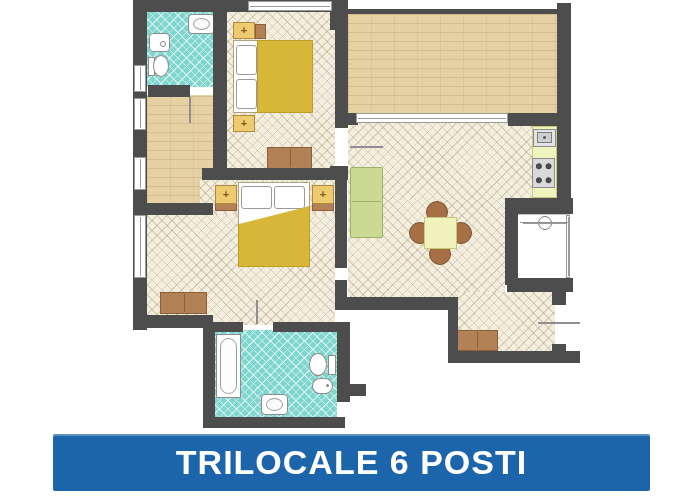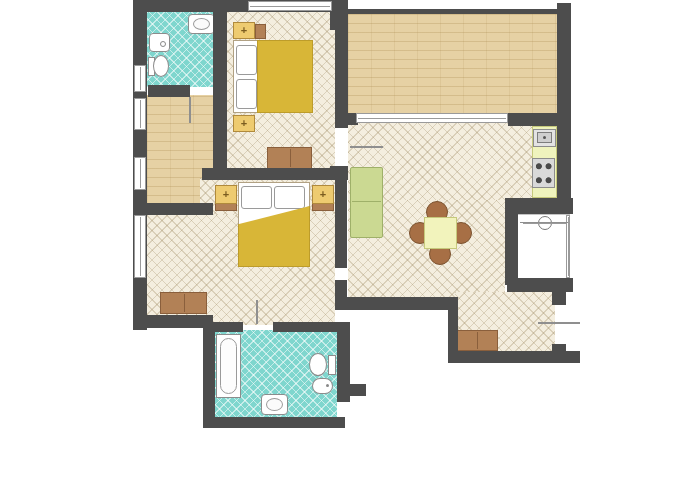--- a/index.html
+++ b/index.html
@@ -159,13 +159,16 @@
       <div class="abs win win-v" style="left: 134px; top: 157px; width: 12px; height: 33px;"></div>
       <div class="abs win win-v" style="left: 134px; top: 215px; width: 12px; height: 63px;"></div>
       <div class="abs win win-h" style="left: 356px; top: 113px; width: 152px; height: 10px;"></div>
       <div class="abs win win-v" style="left: 566px; top: 215px; width: 4px; height: 63px;"></div>
       <div class="abs leaf" style="left: 189px; top: 97px; width: 2px; height: 26px;"></div>
       <div class="abs leaf" style="left: 350px; top: 146px; width: 33px; height: 2px;"></div>
       <div class="abs leaf" style="left: 256px; top: 300px; width: 2px; height: 24px;"></div>
       <div class="abs leaf" style="left: 538px; top: 322px; width: 42px; height: 2px;"></div>
       <div class="abs leaf" style="left: 520px; top: 222px; width: 48px; height: 1px;"></div>
     </div>
+  <div id="banner" style="left: 53px; top: 434px; width: 597px; height: 57px;">
+    <span>TRILOCALE 6 POSTI</span>
+  </div>
 </div>
 
 </body></html>

